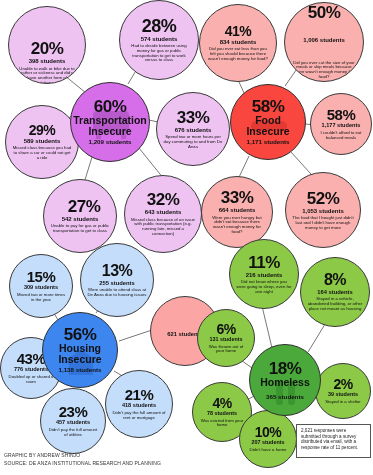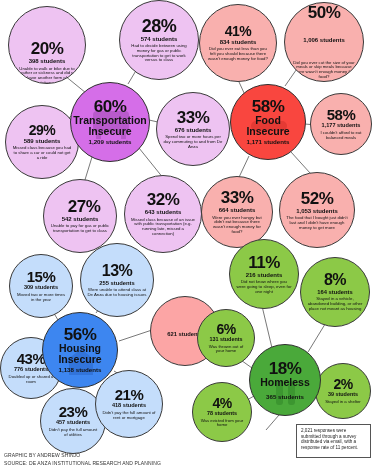--- a/index.html
+++ b/index.html
@@ -170,21 +170,21 @@
     <div class="stu" style="font-size:5.6px;">1,177 students</div>
     <div class="desc" style="font-size:4.3px;">I couldn't afford to eat balanced meals</div>
   </div>
 
   <div class="bub" style="left:201px;top:176px;width:72px;height:72px;background:#f9b0ae;">
     <div class="pct" style="font-size:17px;">33%</div>
     <div class="stu" style="font-size:6px;">664 students</div>
     <div class="desc" style="font-size:4.3px;">Were you ever hungry but didn't eat because there wasn't enough money for food?</div>
   </div>
 
-  <div class="bub" style="left:279px;top:172px;width:76px;height:76px;background:#f9b0ae;">
+  <div class="bub" style="left:285px;top:172px;width:76px;height:76px;background:#f9b0ae;">
     <div class="pct" style="font-size:17px;">52%</div>
     <div class="stu" style="font-size:6px;">1,053 students</div>
     <div class="desc" style="font-size:4.3px;">The food that I bought just didn't last and I didn't have enough money to get more</div>
   </div>
 
   <div class="bub hub" style="left:230px;top:84px;width:76px;height:76px;background:#f9463f;">
     <svg class="hub-icon" width="44" height="20" viewBox="0 0 44 20" style="left:16px;top:32px;">
       <rect x="4" y="4" width="36" height="10" rx="5" fill="#b5211d"></rect>
     </svg>
     <div class="hub-inner">
@@ -218,21 +218,21 @@
     <div class="stu" style="font-size:5.6px;">776 students</div>
     <div class="desc" style="font-size:4.3px;">Doubled up or shared a room</div>
   </div>
 
   <div class="bub" style="left:40px;top:388px;width:66px;height:66px;background:#c4ddfb;">
     <div class="pct" style="font-size:15px;">23%</div>
     <div class="stu" style="font-size:5.6px;">457 students</div>
     <div class="desc" style="font-size:4.3px;">Didn't pay the full amount of utilities</div>
   </div>
 
-  <div class="bub" style="left:95px;top:370px;width:68px;height:68px;background:#c4ddfb;">
+  <div class="bub" style="left:105px;top:370px;width:68px;height:68px;background:#c4ddfb;">
     <div class="pct" style="font-size:15px;">21%</div>
     <div class="stu" style="font-size:5.6px;">418 students</div>
     <div class="desc" style="font-size:4.3px;">Didn't pay the full amount of rent or mortgage</div>
   </div>
 
   <div class="bub hub" style="left:42px;top:312px;width:76px;height:76px;background:#3d86f0;justify-content:center;">
     <svg class="hub-icon" width="40" height="30" viewBox="0 0 40 30" style="left:18px;top:34px;">
       <path d="M20 2 L38 16 L32 16 L32 28 L8 28 L8 16 L2 16 Z" fill="#1b4ea8"></path>
     </svg>
     <div class="hub-inner">
@@ -266,20 +266,25 @@
     <div class="stu" style="font-size:5.4px;">39 students</div>
     <div class="desc" style="font-size:4.3px;">Stayed in a shelter</div>
   </div>
 
   <div class="bub" style="left:192px;top:382px;width:60px;height:60px;background:#8cc947;">
     <div class="pct" style="font-size:14px;">4%</div>
     <div class="stu" style="font-size:5.4px;">78 students</div>
     <div class="desc" style="font-size:4.3px;">Was evicted from your home</div>
   </div>
 
+  <div class="bub" style="left:239px;top:410px;width:58px;height:58px;background:#8cc947;">
+    <div class="pct" style="font-size:14px;">10%</div>
+    <div class="stu" style="font-size:5.4px;">207 students</div>
+    <div class="desc" style="font-size:4.3px;">Didn't have a home</div>
+  </div>
 
   <div class="bub hub" style="left:249px;top:344px;width:72px;height:72px;background:#4aa93a;">
     <svg class="hub-icon" width="34" height="32" viewBox="0 0 34 32" style="left:19px;top:32px;">
       <rect x="7" y="4" width="7" height="24" rx="3" fill="#1f6b1b"></rect>
       <rect x="19" y="4" width="7" height="24" rx="3" fill="#1f6b1b"></rect>
     </svg>
     <div class="hub-inner">
       <div class="pct" style="font-size:17px;">18%</div>
       <div class="title" style="font-size:10.5px;">Homeless</div>
       <div class="stu" style="font-size:6.2px;margin-top:6px;">365 students</div>

